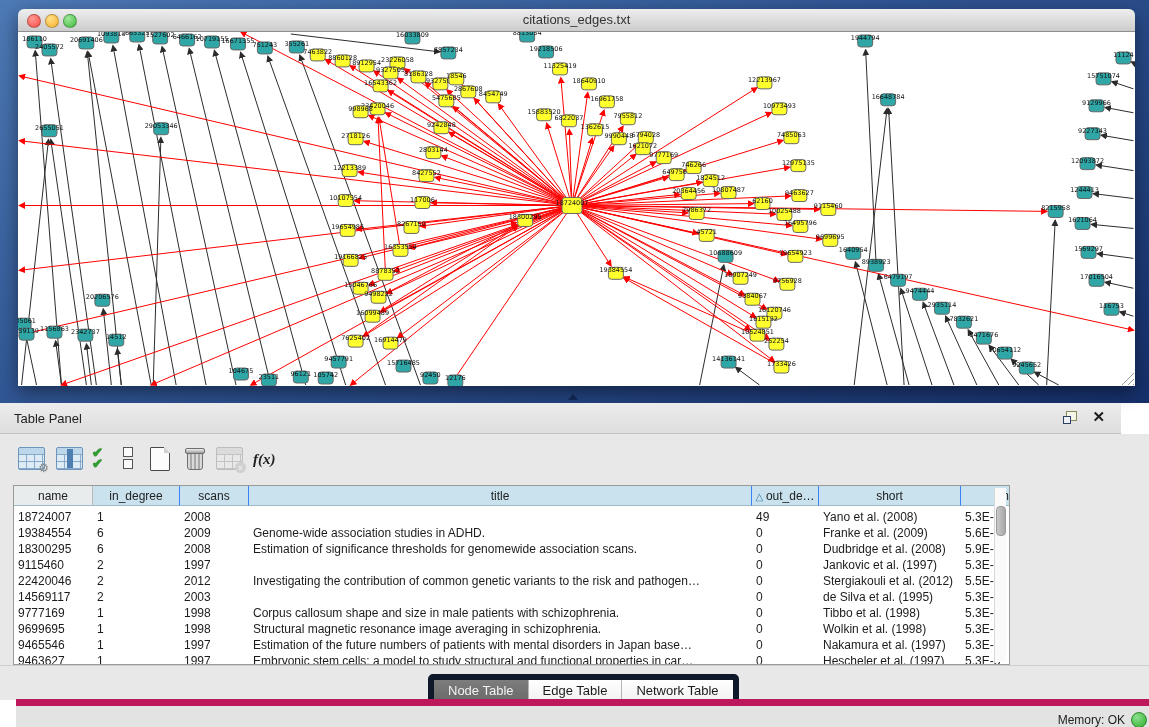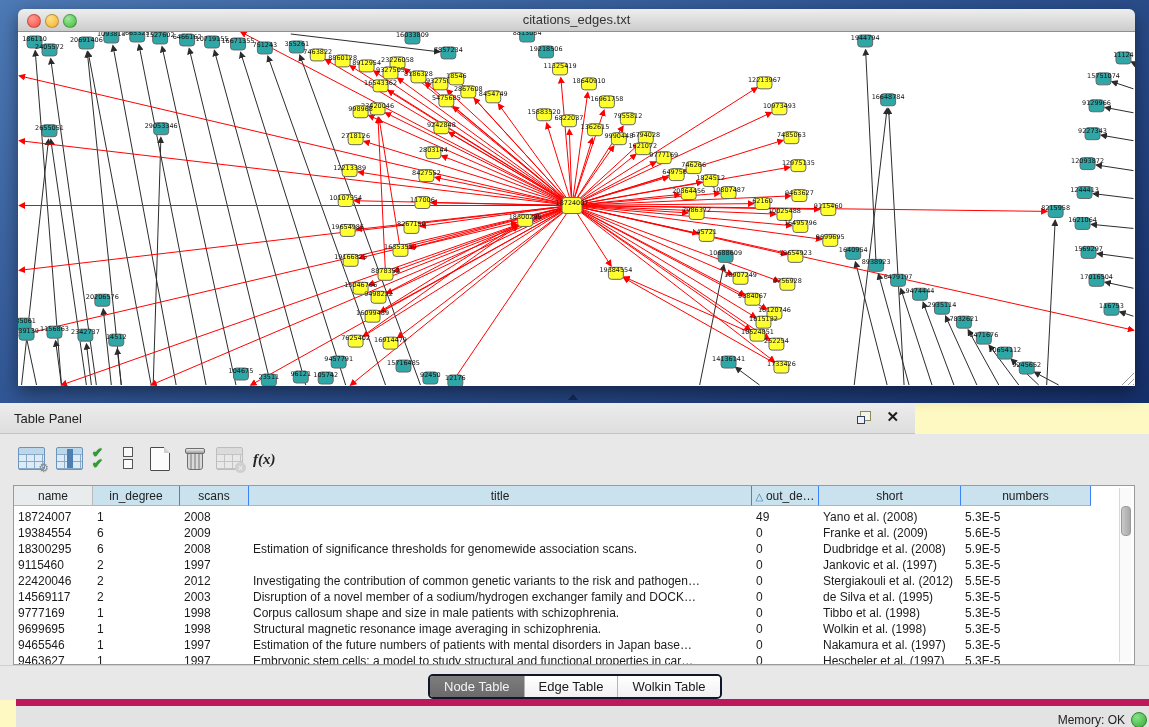--- a/index.html
+++ b/index.html
@@ -1,37 +1,37 @@
 <!DOCTYPE html>
 <html><head>
 <meta charset="utf-8">
 <style>
   html,body{margin:0;padding:0;background:#e8e8e8;font-family:"Liberation Sans",sans-serif;}
-  .screen{position:relative;width:1149px;height:727px;overflow:hidden;background:#fef9c3;}
+  .screen{position:relative;width:1149px;height:727px;overflow:hidden;background:#ffffff;}
   
   .desktop{position:absolute;left:0;top:0;width:1149px;height:403px;
     background:linear-gradient(155deg,#4d79b5 0%,#2f5492 45%,#16306b 100%);}
   .net-window{position:absolute;left:18px;top:9px;width:1117px;height:377px;
     border-radius:6px 6px 0 0;box-shadow:0 6px 18px rgba(0,0,0,.45);}
   .titlebar{position:relative;height:22px;border-radius:6px 6px 0 0;
     background:linear-gradient(#eeeeee,#cccccc);border-bottom:1px solid #8f8f8f;}
   .title{position:absolute;left:0;right:0;top:3px;text-align:center;font-size:13px;color:#333;}
   .tl{position:absolute;top:5px;width:12px;height:12px;border-radius:50%;border:1px solid rgba(0,0,0,.25);}
   .tl.red{left:9px;background:radial-gradient(circle at 35% 30%,#ff9a92,#f84b43);}
   .tl.yellow{left:27px;background:radial-gradient(circle at 35% 30%,#ffe084,#f5b02e);}
   .tl.green{left:45px;background:radial-gradient(circle at 35% 30%,#9fe89b,#3eba3a);}
   .canvas{position:relative;width:1117px;height:354px;background:#ffffff;overflow:hidden;}
   .canvas svg{display:block;}
   .grip{position:absolute;right:1px;bottom:1px;width:14px;height:14px;
     background:repeating-linear-gradient(135deg,transparent 0 3px,#9a9a9a 3px 4px);
     clip-path:polygon(100% 0,100% 100%,0 100%);}
   
   .panel-grip{position:absolute;left:568px;top:394px;width:0;height:0;
     border-left:5px solid transparent;border-right:5px solid transparent;border-bottom:6px solid #10244d;}
-  .tp-header{position:absolute;left:0;top:403px;width:915px;height:30px;
+  .tp-header{position:absolute;left:0;top:403px;width:1121px;height:30px;
     background:linear-gradient(#ececec,#dedede);border-bottom:1px solid #c3c3c3;}
   .tp-title{position:absolute;left:14px;top:8px;font-size:13px;color:#222;}
   .tp-float{position:absolute;right:44px;top:8px;width:14px;height:13px;}
   .tp-float .sq1{position:absolute;left:3px;top:0;width:9px;height:8px;border:1px solid #8b8b55;background:#f4f4ec;}
   .tp-float .sq2{position:absolute;left:0;top:5px;width:6px;height:6px;border:1px solid #2e3f66;background:#eef0f6;}
   .tp-close{position:absolute;right:16px;top:6px;font-size:15px;font-weight:bold;color:#1c1c1c;line-height:16px;}
   .tp-body{position:absolute;left:0;top:434px;width:1149px;height:265px;background:#e8e8e8;}
   
   .toolbar{position:absolute;left:0;top:440px;width:1149px;height:44px;}
   .ticon{position:absolute;top:7px;cursor:default;}
@@ -51,39 +51,39 @@
   .doc-ic:before{content:"";position:absolute;right:-1px;top:-1px;width:0;height:0;
     border-left:6px solid #cfcfcf;border-top:6px solid #e8e8e8;}
   .trash-ic{width:20px;height:22px;position:relative;}
   .trash-ic .lid{position:absolute;left:1px;top:1px;width:18px;height:4px;border-radius:2px;
     background:linear-gradient(#efefef,#9d9d9d);border:1px solid #6f6f6f;}
   .trash-ic .body{position:absolute;left:3px;top:6px;width:14px;height:15px;border:1px solid #6f6f6f;
     border-radius:2px 2px 3px 3px;
     background:repeating-linear-gradient(to right,#d9d9d9 0 2px,#a8a8a8 2px 4px);}
   .fx-ic{font-family:"Liberation Serif",serif;font-style:italic;font-weight:bold;font-size:15px;color:#222;}
   
-  .grid-wrap{position:absolute;left:13px;top:485px;width:1122px;height:180px;background:#ffffff;
+  .grid-wrap{position:absolute;left:13px;top:485px;width:997px;height:180px;background:#ffffff;
     border:1px solid #9a9a9a;box-sizing:border-box;overflow:hidden;}
   .grid-header{position:absolute;left:0;top:0;height:21px;}
   .th{position:absolute;top:0;height:20px;background:#c9e2ee;border-right:1px solid #3b82f6;
     border-bottom:1px solid #9fb9c6;font-size:12px;color:#222;text-align:center;line-height:20px;
     box-sizing:border-box;overflow:hidden;white-space:nowrap;}
   .th.first{background:#e9eced;border-right:1px solid #b9b9b9;}
   .th .sort{color:#3a7ca8;font-size:10px;}
   .tr{position:absolute;left:0;height:16px;width:1090px;}
   .td{position:absolute;top:0;height:16px;font-size:12px;color:#1b1b1b;line-height:16px;
     padding-left:4px;box-sizing:border-box;overflow:hidden;white-space:nowrap;}
   .vscroll{position:absolute;right:3px;top:2px;width:11px;height:174px;background:#fafafa;
     border-left:1px solid #d8d8d8;}
   .vthumb{position:absolute;left:1px;top:18px;width:8px;height:28px;border-radius:4px;
     background:linear-gradient(to right,#c9c9c9,#a8a8a8);border:1px solid #9a9a9a;}
   
   .tabs-zone{position:absolute;left:0;top:665px;width:1149px;height:34px;background:#e8e8e8;
     border-top:1px solid #cfcfcf;}
-  .segctl{position:absolute;left:428px;top:8px;height:21px;display:flex;border:2px solid #0f172a;
+  .segctl{position:absolute;left:428px;top:8px;height:21px;display:flex;border:6px solid #0f172a;
     border-radius:5px;overflow:hidden;box-shadow:0 1px 1px rgba(255,255,255,.8);}
   .seg{height:21px;line-height:21px;font-size:13px;padding:0 14px;background:linear-gradient(#ffffff,#f1f1f1);
     color:#1a1a1a;border-right:1px solid #b5b5b5;}
   .seg:last-child{border-right:none;}
   .seg.sel{background:linear-gradient(#7d7d7d,#6a6a6a);color:#f2f2f2;}
   
   .statusbar{position:absolute;left:16px;top:699px;width:1149px;height:28px;background:#e3e3e3;
     border-top:7px solid #be185d;}
   .mem{position:absolute;right:40px;top:7px;font-size:12px;color:#222;}
   .memdot{position:absolute;right:18px;top:6px;width:14px;height:14px;border-radius:50%;
@@ -580,20 +580,21 @@
           <div class="td" style="left: 79px; width: 87px;">1</div>
           <div class="td" style="left: 166px; width: 69px;">2008</div>
           <div class="td" style="left: 738px; width: 67px;">49</div>
           <div class="td" style="left: 805px; width: 142px;">Yano et al. (2008)</div>
           <div class="td" style="left: 947px; width: 130px;">5.3E-5</div>
         </div>
         <div class="tr" style="top: 39px;">
           <div class="td" style="left: 0px; width: 79px;">19384554</div>
           <div class="td" style="left: 79px; width: 87px;">6</div>
           <div class="td" style="left: 166px; width: 69px;">2009</div>
+          <div class="td" style="left: 235px; width: 503px;">Genome-wide association studies in ADHD.</div>
           <div class="td" style="left: 738px; width: 67px;">0</div>
           <div class="td" style="left: 805px; width: 142px;">Franke et al. (2009)</div>
           <div class="td" style="left: 947px; width: 130px;">5.6E-5</div>
         </div>
         <div class="tr" style="top: 55px;">
           <div class="td" style="left: 0px; width: 79px;">18300295</div>
           <div class="td" style="left: 79px; width: 87px;">6</div>
           <div class="td" style="left: 166px; width: 69px;">2008</div>
           <div class="td" style="left: 235px; width: 503px;">Estimation of significance thresholds for genomewide association scans.</div>
           <div class="td" style="left: 738px; width: 67px;">0</div>
@@ -614,21 +615,20 @@
           <div class="td" style="left: 166px; width: 69px;">2012</div>
           <div class="td" style="left: 235px; width: 503px;">Investigating the contribution of common genetic variants to the risk and pathogen…</div>
           <div class="td" style="left: 738px; width: 67px;">0</div>
           <div class="td" style="left: 805px; width: 142px;">Stergiakouli et al. (2012)</div>
           <div class="td" style="left: 947px; width: 130px;">5.5E-5</div>
         </div>
         <div class="tr" style="top: 103px;">
           <div class="td" style="left: 0px; width: 79px;">14569117</div>
           <div class="td" style="left: 79px; width: 87px;">2</div>
           <div class="td" style="left: 166px; width: 69px;">2003</div>
-          <div class="td" style="left: 235px; width: 503px;">Disruption of a novel member of a sodium/hydrogen exchanger family and DOCK…</div>
           <div class="td" style="left: 738px; width: 67px;">0</div>
           <div class="td" style="left: 805px; width: 142px;">de Silva et al. (1995)</div>
           <div class="td" style="left: 947px; width: 130px;">5.3E-5</div>
         </div>
         <div class="tr" style="top: 119px;">
           <div class="td" style="left: 0px; width: 79px;">9777169</div>
           <div class="td" style="left: 79px; width: 87px;">1</div>
           <div class="td" style="left: 166px; width: 69px;">1998</div>
           <div class="td" style="left: 235px; width: 503px;">Corpus callosum shape and size in male patients with schizophrenia.</div>
           <div class="td" style="left: 738px; width: 67px;">0</div>
@@ -665,21 +665,21 @@
       </div>
     <div class="vscroll">
       <div class="vthumb"></div>
     </div>
   </div>
 
   <div class="tabs-zone">
     <div class="segctl" id="segctl">
         <span class="seg sel">Node Table</span>
         <span class="seg">Edge Table</span>
-        <span class="seg">Wolkin Table</span>
+        <span class="seg">Network Table</span>
       </div>
   </div>
 
   <div class="statusbar">
     <span class="mem">Memory: OK</span>
     <span class="memdot"></span>
   </div>
 
 </div>
 

